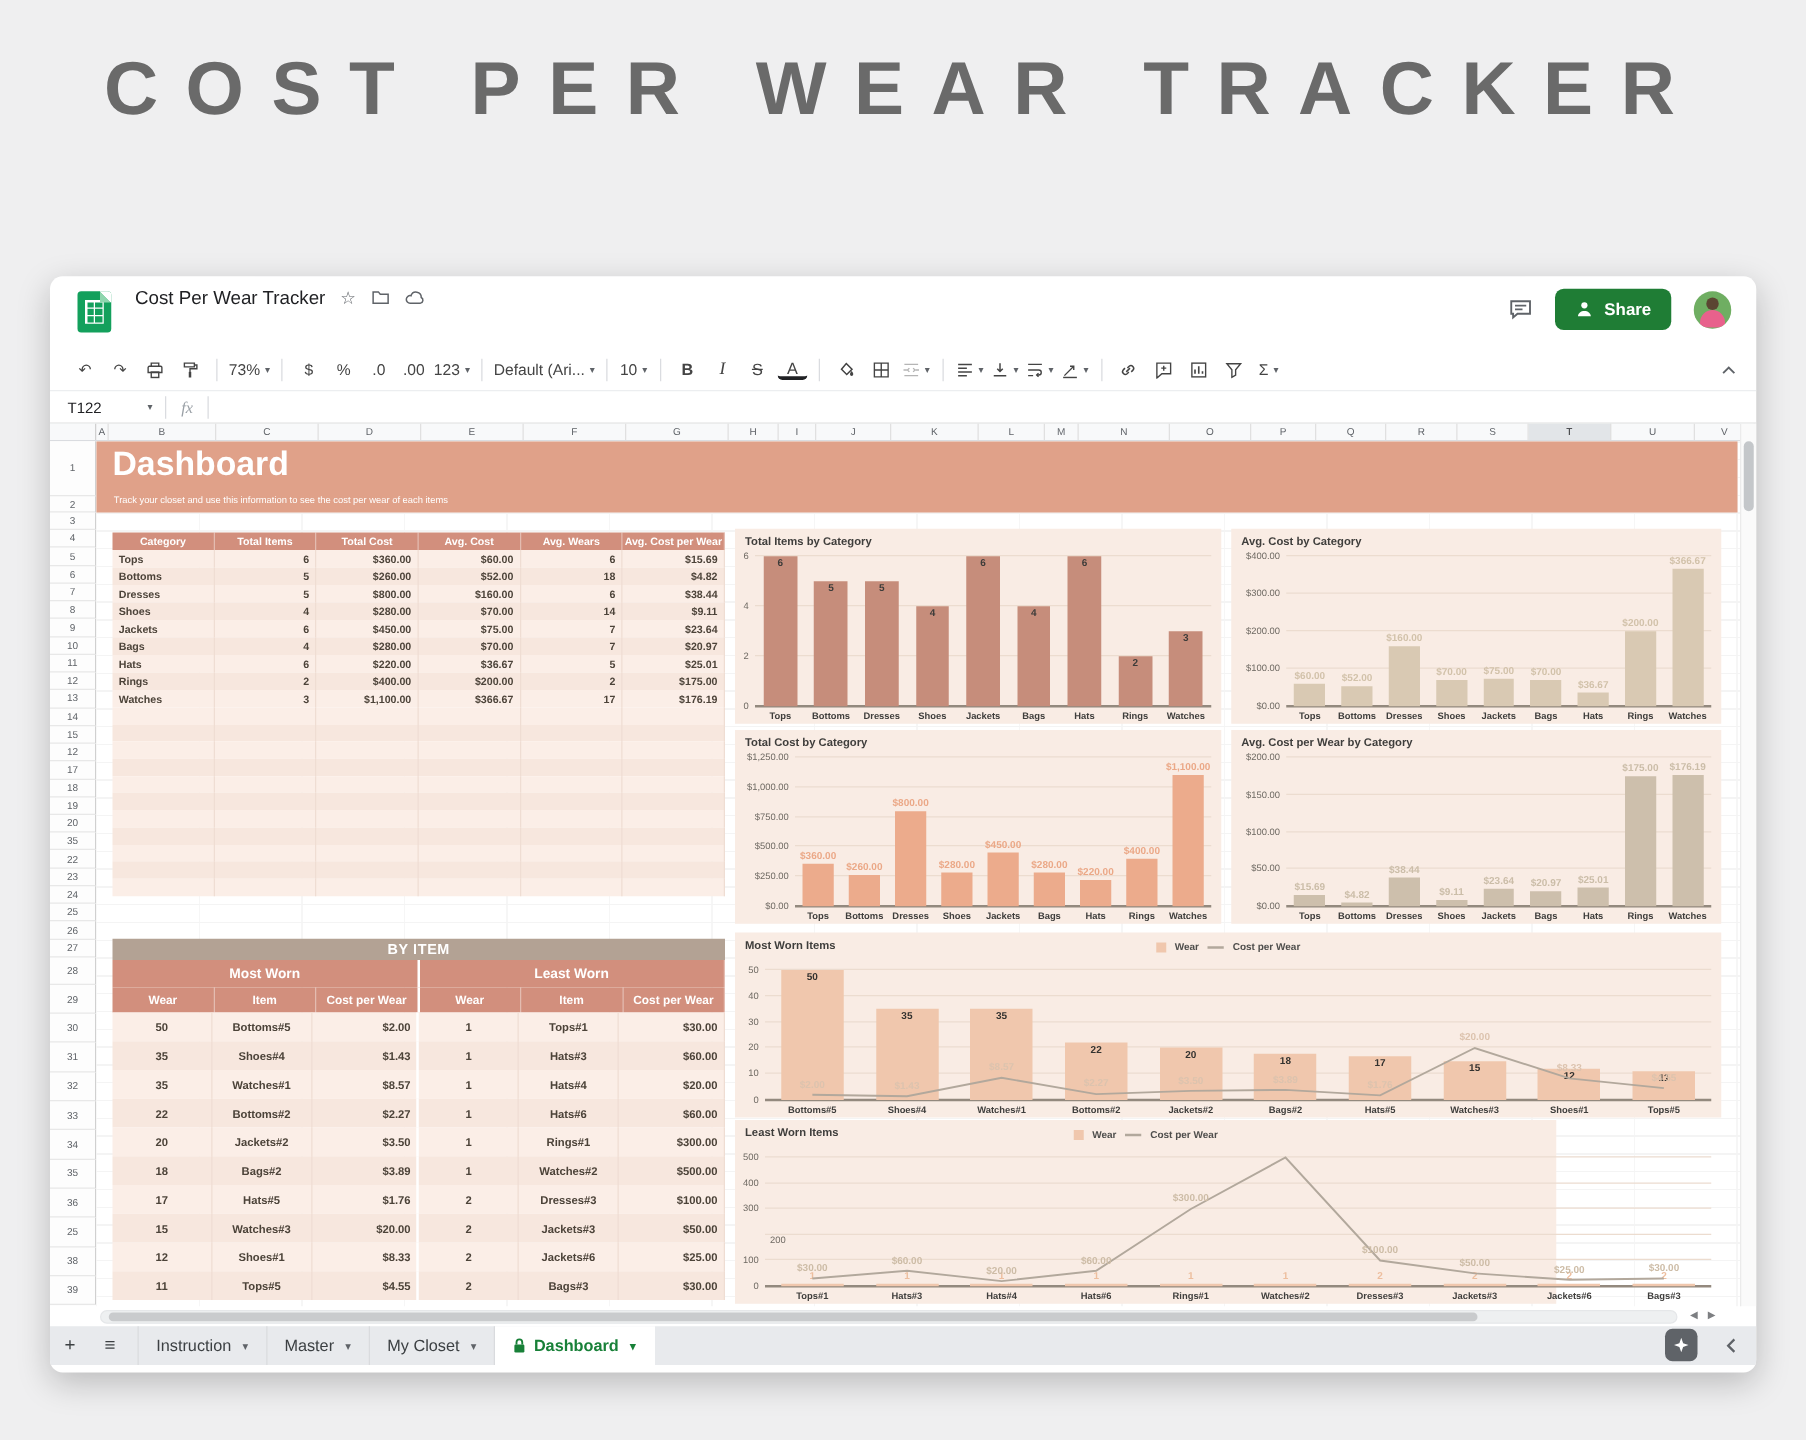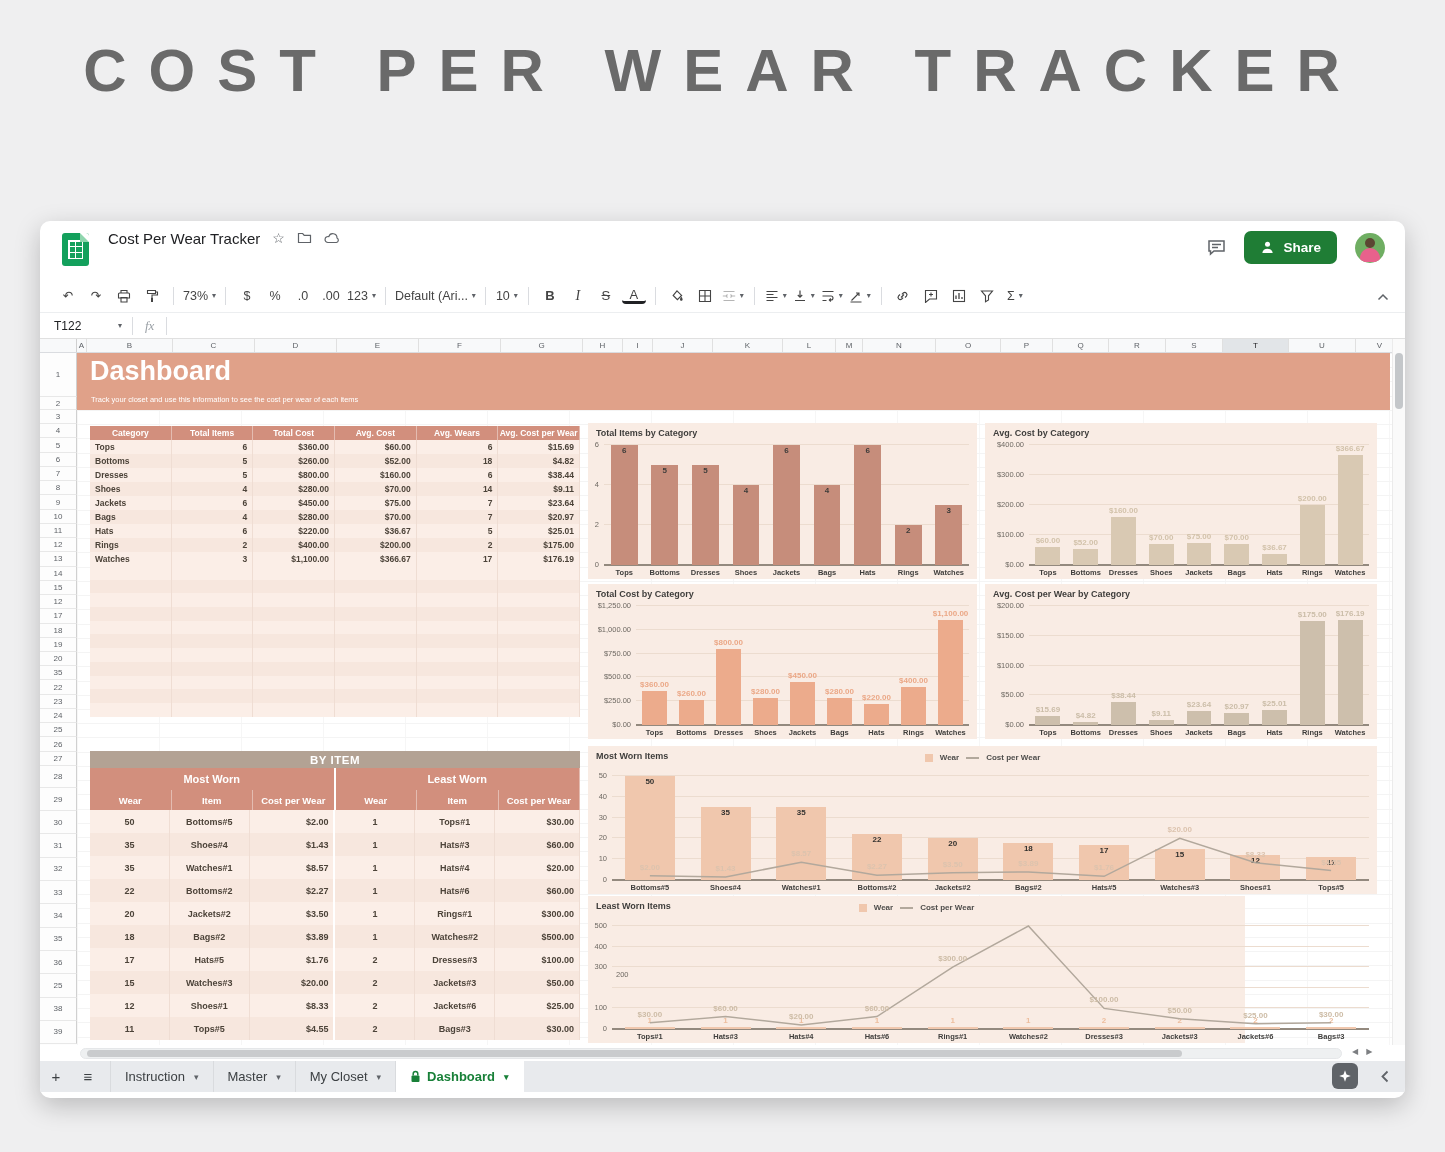--- a/index.html
+++ b/index.html
@@ -929,21 +929,21 @@
               <div class="lg-sq" style="background: rgb(240, 199, 173);"></div>
               <div>Wear</div>
               <div class="lg-ln" style="background: rgb(178, 168, 156);"></div>
               <div>Cost per Wear</div>
             </div>
             <div class="plot" style="left: 24px; top: 30px; width: 757px; height: 103px;">
               <div class="ylab" style="left: -24px; width: 19px; bottom: -4px;">0</div>
               <div class="gridline" style="bottom: 20.6px;"></div>
               <div class="ylab" style="left: -24px; width: 19px; bottom: 16.6px;">100</div>
               <div class="gridline" style="bottom: 41.2px;"></div>
-              <div class="ylab" style="left: -24px; width: 19px; bottom: 50px; padding-left: 28px;">200</div>
+              <div class="ylab" style="left: -24px; width: 19px; bottom: 33px; padding-left: 28px;">200</div>
               <div class="gridline" style="bottom: 61.8px;"></div>
               <div class="ylab" style="left: -24px; width: 19px; bottom: 57.8px;">300</div>
               <div class="gridline" style="bottom: 82.4px;"></div>
               <div class="ylab" style="left: -24px; width: 19px; bottom: 78.4px;">400</div>
               <div class="gridline" style="bottom: 103px;"></div>
               <div class="ylab" style="left: -24px; width: 19px; bottom: 99px;">500</div>
               <div class="baseline"></div>
               <div class="cbar" style="left: 12.869px; width: 49.962px; height: 2px; background: rgb(240, 199, 173);"></div>
               <div class="blab" style="left: 37.85px; color: rgb(237, 190, 158); top: 90px;">1</div>
               <div class="xlab" style="left: 37.85px;">Tops#1</div>

